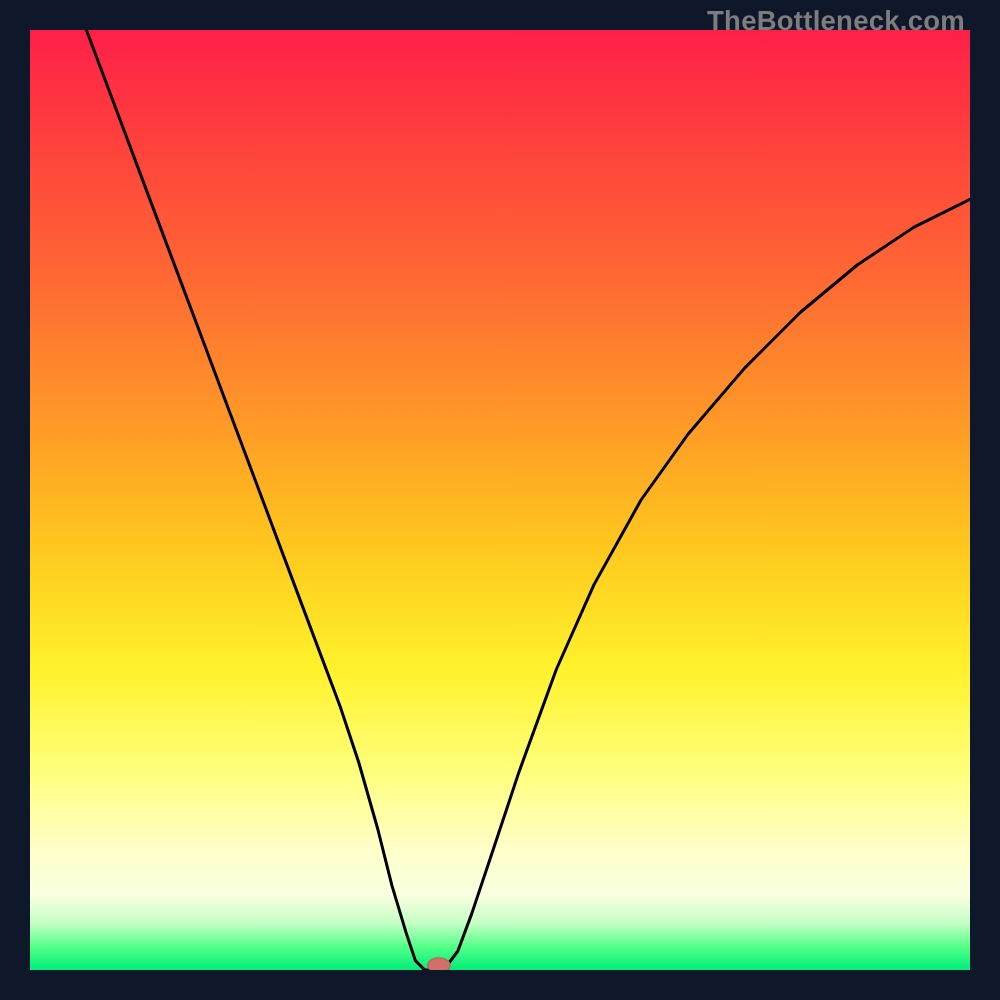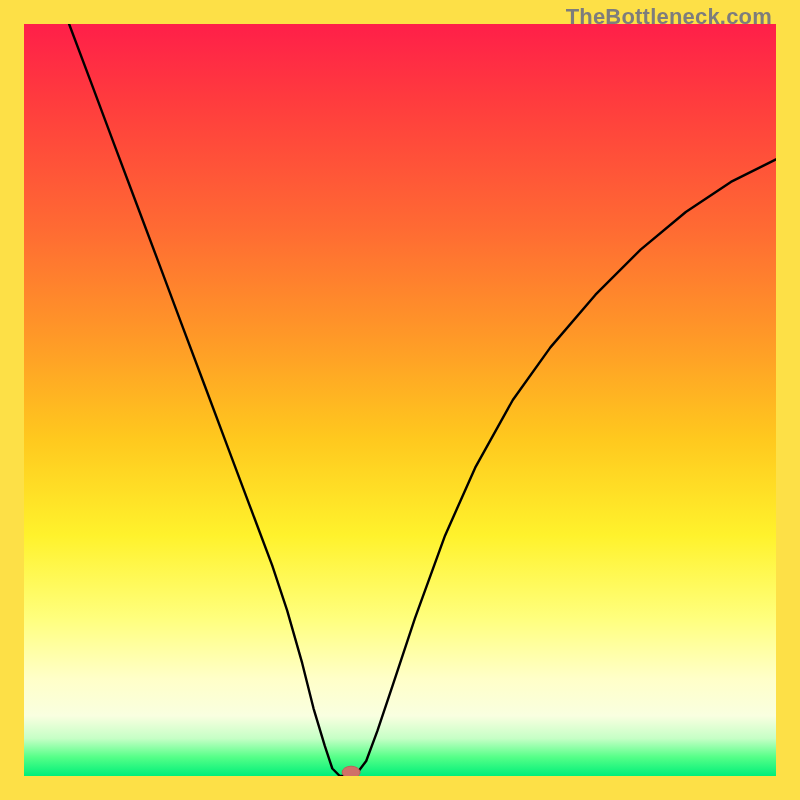--- a/index.html
+++ b/index.html
@@ -1,16 +1,16 @@
 <!DOCTYPE html>
 <html><head>
 <meta charset="utf-8">
 <style>
   html,body{margin:0;padding:0;width:800px;height:800px;background:#000;overflow:hidden;font-family:Arial,Helvetica,sans-serif}
-  .frame{position:absolute;left:0;top:0;width:800px;height:800px;background:#fde047}
+  .frame{position:absolute;left:0;top:0;width:800px;height:800px;background:#0f172a}
   .plot-area{position:absolute;left:24px;top:24px;width:752px;height:752px;overflow:hidden}
   .gradient{position:absolute;inset:0;
     
     background:linear-gradient(to bottom,
       #ff1f49 0%,
       #ff3b3e 10%,
       #ff6a33 27%,
       #ff9a27 42%,
       #ffc81e 55%,
       #fff22c 68%,

